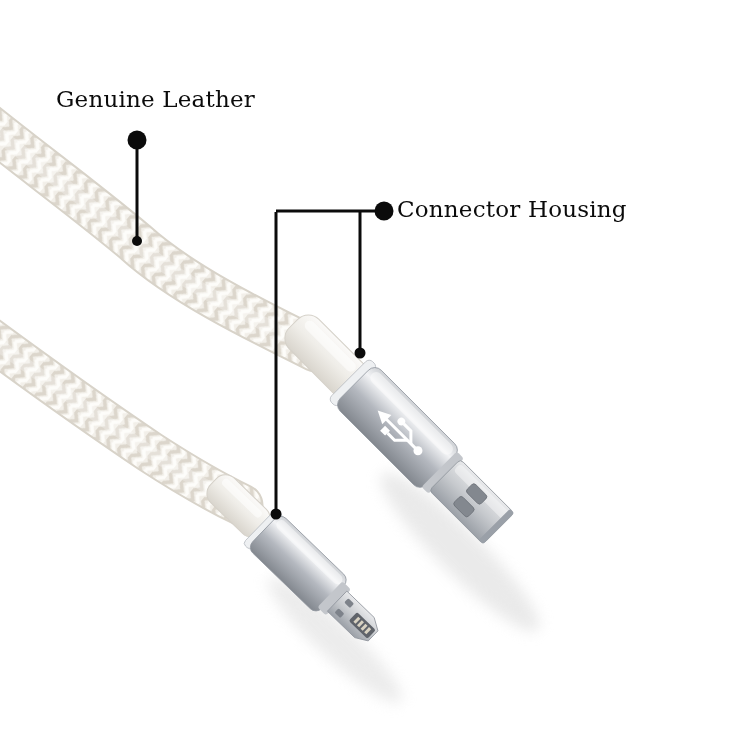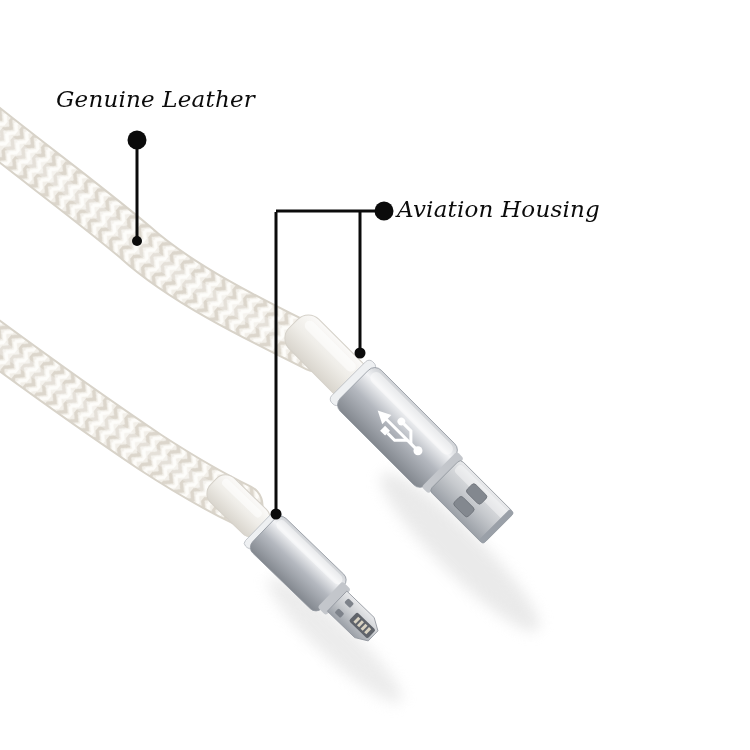--- a/index.html
+++ b/index.html
@@ -2,21 +2,20 @@
 <html><head>
 <meta charset="utf-8">
 <style>
   html,body{margin:0;padding:0;background:#ffffff;}
   .stage{
     position:relative;
     width:750px;height:750px;
     background:#ffffff;
     overflow:hidden;
     font-family:"DejaVu Serif", serif;
-    font-style:italic;
   }
   .photo-svg{position:absolute;left:0;top:0;}
   .label{
     position:absolute;
     color:#0b0b0b;
     font-size:23px;
     letter-spacing:0.2px;
     white-space:nowrap;
   }
   .label .line{line-height:33px;}
@@ -127,16 +126,16 @@
       <circle cx="360" cy="353" r="5.5"></circle>
       <circle cx="276" cy="514" r="5.5"></circle>
     </g>
   </svg>
 
   <div class="label" style="left:56px; top:86px;">
     <span>Genuine Leather</span>
   </div>
 
   <div class="label" style="left:397px; top:193px;">
-    <div class="line">Aviation Housing</div>
+    <div class="line">Connector Housing</div>
   </div>
 
 </div>
 
 </body></html>

